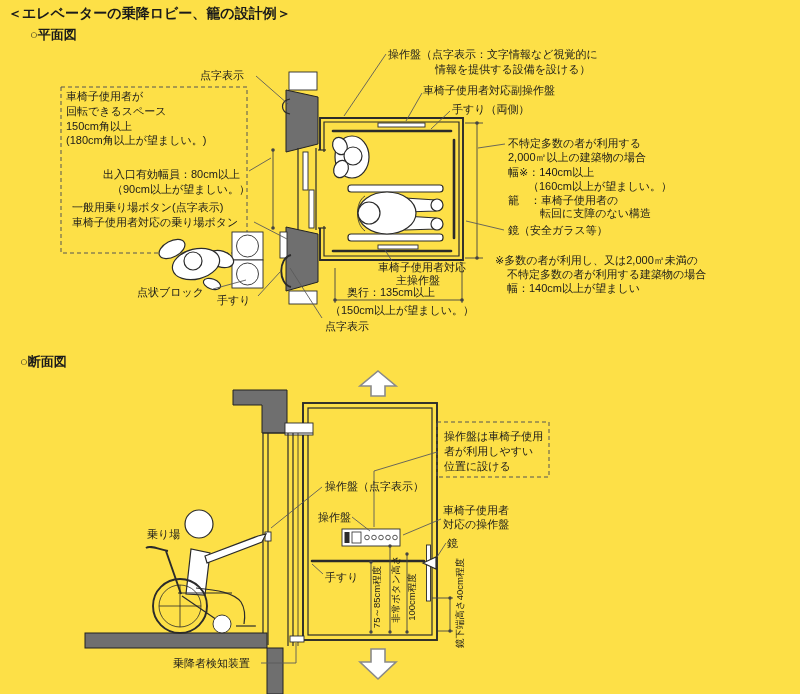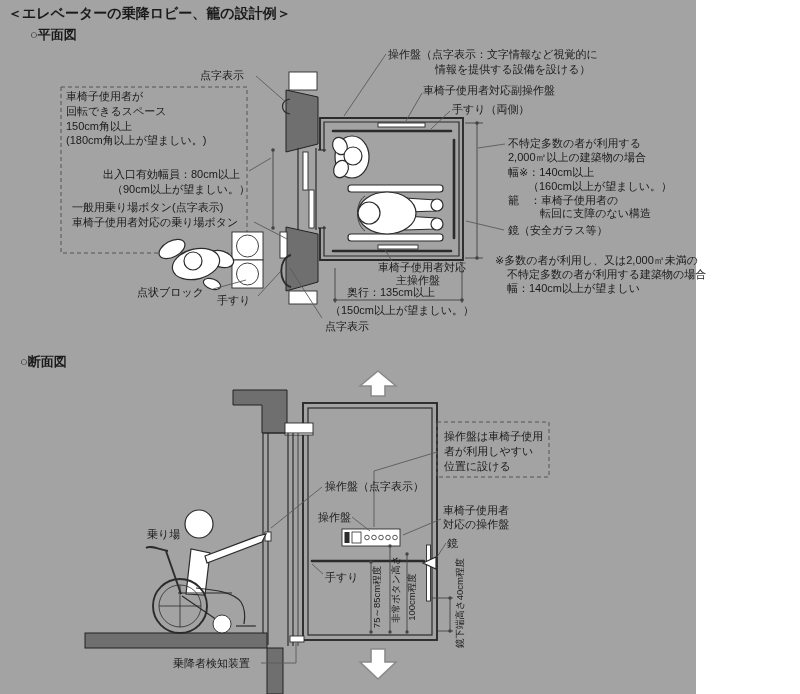--- a/index.html
+++ b/index.html
@@ -1,16 +1,16 @@
 <!DOCTYPE html>
 <html><head>
 <meta charset="utf-8">
 <style>
   html,body{margin:0;padding:0;background:#fff;}
-  .page{position:relative;width:696px;height:694px;background:#a3a3a3;
+  .page{position:relative;width:800px;height:694px;background:#fde047;
         font-family:"Liberation Sans","DejaVu Sans",sans-serif;}
   svg{display:block;}
   svg text{fill:#1a1a1a;font-family:"Liberation Sans","DejaVu Sans",sans-serif;}
   .t  {font-size:11px;}
   .tt {font-size:14px;font-weight:bold;}
   .th {font-size:13px;font-weight:bold;}
   .td {font-size:9.5px;}
   .ln   {stroke:#2b2b2b;stroke-width:1.2;fill:none;}
   .ln2  {stroke:#2b2b2b;stroke-width:1.9;fill:none;}
   .thin {stroke:#2b2b2b;stroke-width:0.8;fill:none;}

